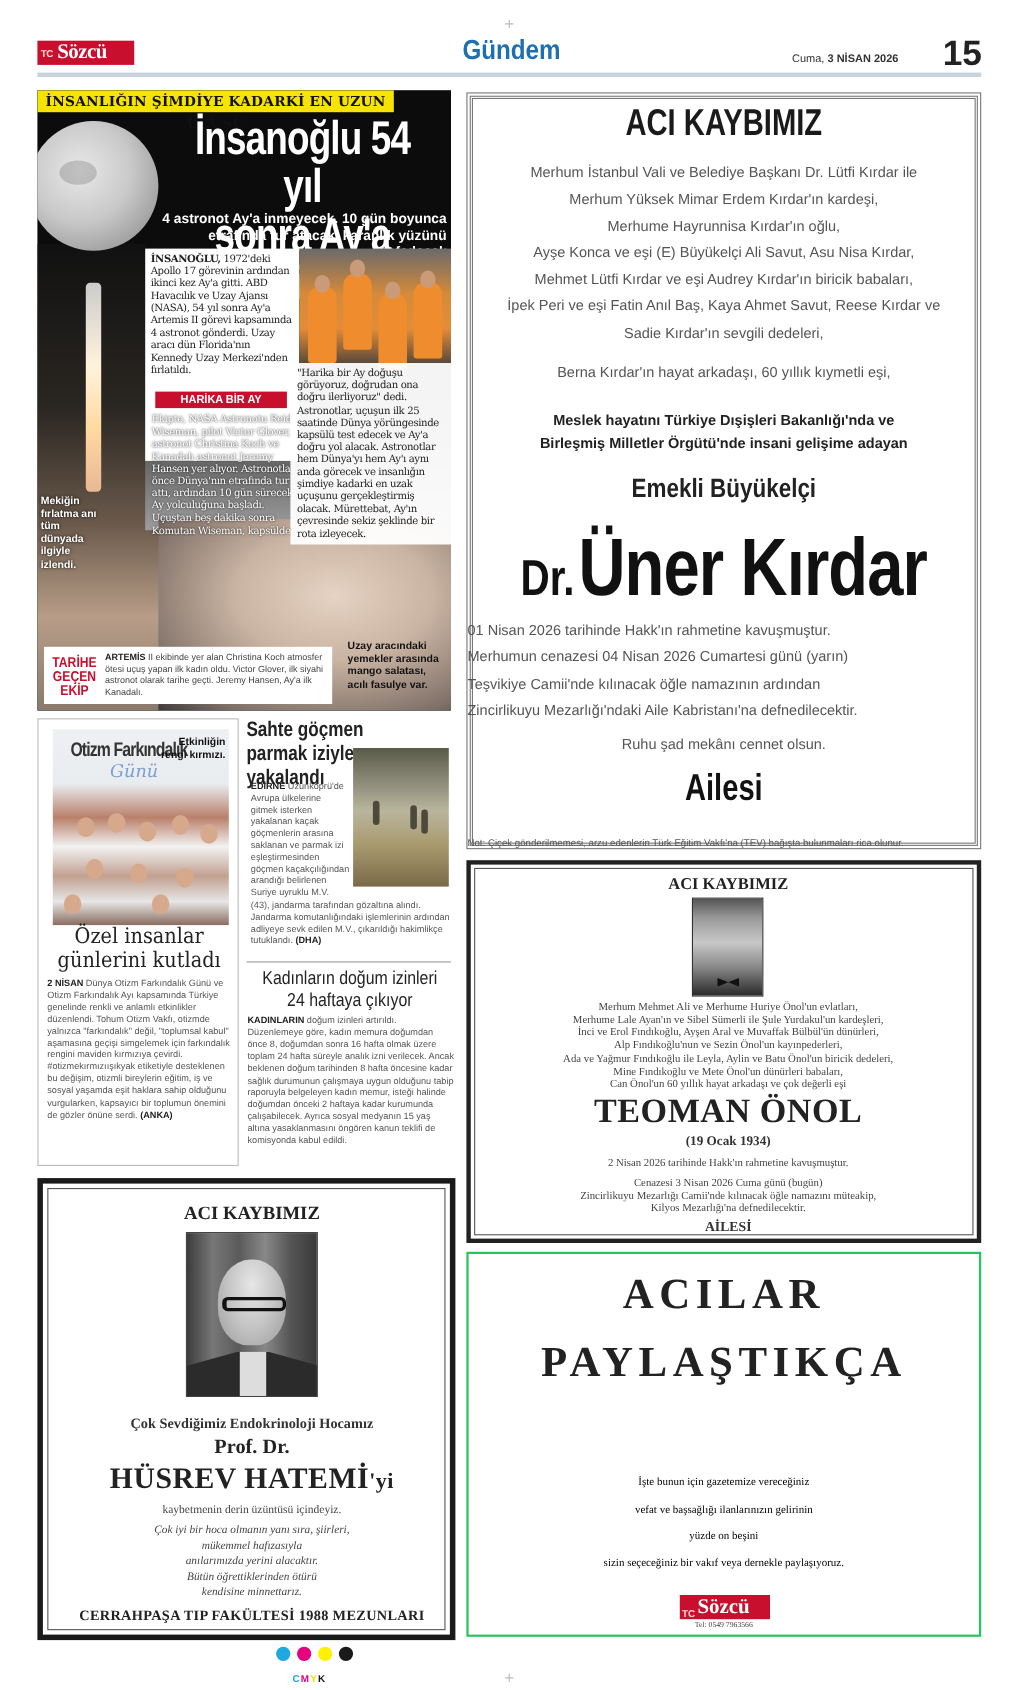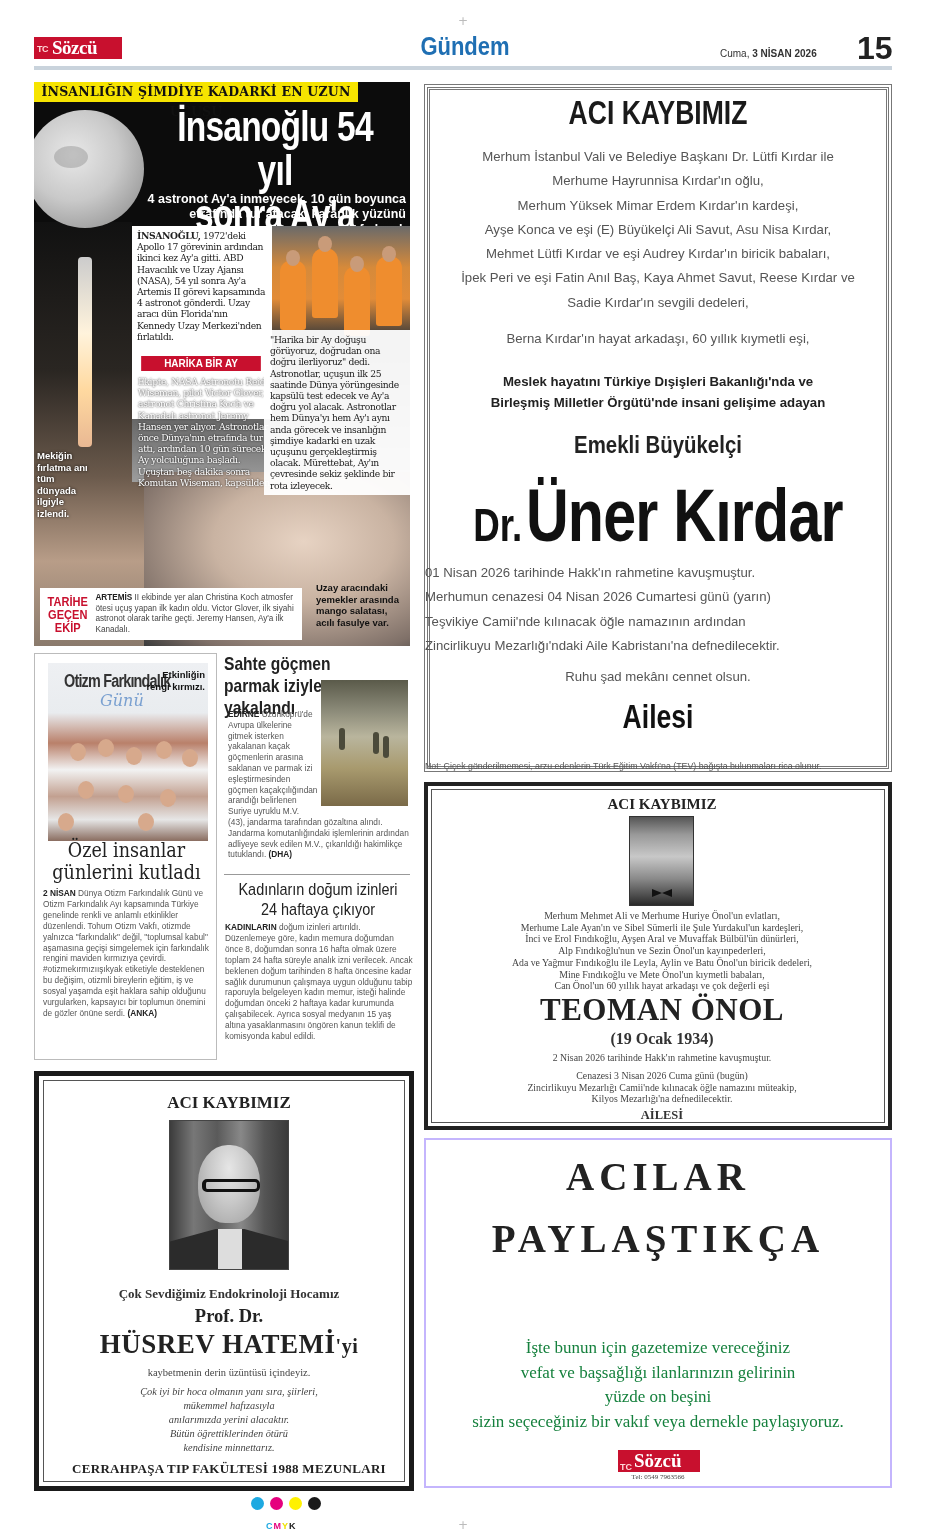--- a/index.html
+++ b/index.html
@@ -74,43 +74,43 @@
 .ak-ailesi{position:absolute;left:0;top:612px;width:466px;text-align:center;font-family:"Liberation Sans",sans-serif;font-weight:bold;font-size:34px;color:#111;transform:scaleX(0.78)}
 .ak-note{position:absolute;left:0;top:676px;width:466px;font-family:"Liberation Sans",sans-serif;font-size:8.8px;color:#555}
 
 .ad-onol{position:absolute;left:424px;top:782px;width:468px;height:348px;border:4px solid #222}
 .ad-onol .inner{position:absolute;left:3px;top:3px;right:3px;bottom:3px;border:1px solid #555}
 .on-title{position:absolute;left:0;top:6px;width:460px;text-align:center;font-family:"Liberation Serif",serif;font-weight:bold;font-size:15px;color:#222}
 .on-photo{position:absolute;left:197px;top:26px;width:65px;height:90px;background:linear-gradient(180deg,#555 0%,#999 20%,#c8c8c8 45%,#8a8a8a 70%,#2a2a2a 100%);border:1px solid #333}
 .on-photo .tie{position:absolute;left:22px;top:72px;width:20px;height:8px;background:#111;clip-path:polygon(0 0,50% 50%,100% 0,100% 100%,50% 50%,0 100%)}
 .on-lines{position:absolute;left:0;top:120px;width:460px;text-align:center;font-family:"Liberation Serif",serif;font-size:9.8px;line-height:11.7px;color:#444}
 .on-name{position:absolute;left:0;top:202px;width:460px;text-align:center;font-family:"Liberation Serif",serif;font-weight:bold;font-size:31px;color:#222;letter-spacing:0.5px}
-.on-birth{position:absolute;left:0;top:240px;width:460px;text-align:center;font-family:"Liberation Serif",serif;font-weight:bold;font-size:16px;color:#333}
+.on-birth{position:absolute;left:0;top:240px;width:460px;text-align:center;font-family:"Liberation Serif",serif;font-weight:bold;font-size:12px;color:#333}
 .on-death{position:absolute;left:0;top:262px;width:460px;text-align:center;font-family:"Liberation Serif",serif;font-size:9.8px;color:#444}
 .on-cenaze{position:absolute;left:0;top:280px;width:460px;text-align:center;font-family:"Liberation Serif",serif;font-size:9.8px;line-height:11.7px;color:#444}
 .on-ailesi{position:absolute;left:0;top:318px;width:460px;text-align:center;font-family:"Liberation Serif",serif;font-weight:bold;font-size:12.5px;color:#333}
 
 .ad-hatemi{position:absolute;left:34px;top:1071px;width:380px;height:420px;border:5px solid #1a1a1a}
 .ad-hatemi .inner{position:absolute;left:4px;top:4px;right:4px;bottom:4px;border:1px solid #555}
 .ht-title{position:absolute;left:0;top:12px;width:370px;text-align:center;font-family:"Liberation Serif",serif;font-weight:bold;font-size:17px;color:#222}
 .ht-photo{position:absolute;left:125px;top:39px;width:120px;height:150px;border:1px solid #444;background:linear-gradient(90deg,#3c3c3c 0%,#777 20%,#5a5a5a 40%,#888 60%,#555 80%,#3a3a3a 100%);overflow:hidden}
 .ht-photo .head{position:absolute;left:28px;top:24px;width:62px;height:78px;border-radius:48% 48% 44% 44%;background:radial-gradient(ellipse at 50% 30%,#e6e6e6 0%,#c8c8c8 45%,#9b9b9b 100%)}
 .ht-photo .glasses{position:absolute;left:32px;top:58px;width:58px;height:13px;border:3px solid #111;border-radius:5px;border-left-width:4px}
 .ht-photo .coat{position:absolute;left:0;top:108px;width:120px;height:42px;background:#2b2b2b;clip-path:polygon(0 100%,0 30%,38% 0,62% 0,100% 30%,100% 100%)}
 .ht-photo .shirt{position:absolute;left:48px;top:108px;width:24px;height:42px;background:#ddd}
 .ht-sub{position:absolute;left:0;top:205px;width:370px;text-align:center;font-family:"Liberation Serif",serif;font-weight:bold;font-size:13px;color:#333}
 .ht-prof{position:absolute;left:0;top:225px;width:370px;text-align:center;font-family:"Liberation Serif",serif;font-weight:bold;font-size:18.5px;color:#222}
 .ht-name{position:absolute;left:0;top:248px;width:370px;text-align:center;font-family:"Liberation Serif",serif;font-weight:bold;font-size:27px;color:#222;letter-spacing:0.5px}
 .ht-kayb{position:absolute;left:0;top:286px;width:370px;text-align:center;font-family:"Liberation Serif",serif;font-size:10.5px;color:#444}
 .ht-poem{position:absolute;left:0;top:304px;width:370px;text-align:center;font-family:"Liberation Serif",serif;font-style:italic;font-size:10.3px;line-height:14px;color:#444}
 .ht-sign{position:absolute;left:0;top:380px;width:370px;text-align:center;font-family:"Liberation Serif",serif;font-weight:bold;font-size:13px;color:#222;letter-spacing:0.3px}
 
-.ad-acilar{position:absolute;left:424px;top:1138px;width:468px;height:350px;border:2px solid #c4b5fd}
+.ad-acilar{position:absolute;left:424px;top:1138px;width:468px;height:350px;border:2px solid #22c55e}
 .ac-head{position:absolute;left:0;top:6px;width:464px;text-align:center;font-family:"Liberation Serif",serif;font-weight:bold;font-size:39px;line-height:62px;color:#222;letter-spacing:5px}
-.ac-body{position:absolute;left:0;top:196px;width:464px;text-align:center;font-family:"Liberation Serif",serif;font-size:17px;line-height:24.7px;color:#15803d}
+.ac-body{position:absolute;left:0;top:196px;width:464px;text-align:center;font-family:"Liberation Serif",serif;font-size:10px;line-height:24.7px;color:#000000}
 .ac-logo{position:absolute;left:192px;top:310px;width:82px;height:22px;background:#c8102e;color:#fff;font-family:"Liberation Serif",serif;font-weight:bold;font-size:19px;line-height:22px;padding-left:16px;text-align:left}
 .ac-logo .tc{position:absolute;left:2px;top:6px;font-size:9px;color:#ffd7d7;font-family:"Liberation Sans",sans-serif}
 .ac-tel{position:absolute;left:0;top:333px;width:464px;text-align:center;font-family:"Liberation Serif",serif;font-size:7px;color:#444}
 
 .cmyk{position:absolute;left:251px;top:1497px;display:flex;gap:6px}
 .cmyk span{width:13px;height:13px;border-radius:50%;display:block}
 .cmyk-lbl{position:absolute;left:266px;top:1521px;font-family:"Liberation Sans",sans-serif;font-weight:bold;font-size:9px;letter-spacing:1px}
 </style>
 </head>
 <body>
@@ -204,22 +204,22 @@
 
 <div class="dogum-title">Kadınların doğum izinleri 24 haftaya çıkıyor</div>
 <div class="dogum-body">
   <b>KADINLARIN</b><span> doğum izinleri artırıldı. Düzenlemeye göre, kadın memura doğumdan önce 8, doğumdan sonra 16 hafta olmak üzere toplam 24 hafta süreyle analık izni verilecek. Ancak beklenen doğum tarihinden 8 hafta öncesine kadar sağlık durumunun çalışmaya uygun olduğunu tabip raporuyla belgeleyen kadın memur, isteği halinde doğumdan önceki 2 haftaya kadar kurumunda çalışabilecek. Ayrıca sosyal medyanın 15 yaş altına yasaklanmasını öngören kanun teklifi de komisyonda kabul edildi.</span>
 </div>
 
 <div class="ad-kirdar">
   <div class="ak-title">ACI KAYBIMIZ</div>
   <div class="ak-lines">
     <div>Merhum İstanbul Vali ve Belediye Başkanı Dr. Lütfi Kırdar ile</div>
+    <div>Merhum Yüksek Mimar Erdem Kırdar'ın kardeşi,</div>
     <div>Merhume Hayrunnisa Kırdar'ın oğlu,</div>
-    <div>Merhum Yüksek Mimar Erdem Kırdar'ın kardeşi,</div>
     <div>Ayşe Konca ve eşi (E) Büyükelçi Ali Savut, Asu Nisa Kırdar,</div>
     <div>Mehmet Lütfi Kırdar ve eşi Audrey Kırdar'ın biricik babaları,</div>
     <div>İpek Peri ve eşi Fatin Anıl Baş, Kaya Ahmet Savut, Reese Kırdar ve</div>
     <div>Sadie Kırdar'ın sevgili dedeleri,</div>
   </div>
   <div class="ak-berna">Berna Kırdar'ın hayat arkadaşı, 60 yıllık kıymetli eşi,</div>
   <div class="ak-meslek">
     <div>Meslek hayatını Türkiye Dışişleri Bakanlığı'nda ve</div>
     <div>Birleşmiş Milletler Örgütü'nde insani gelişime adayan</div>
   </div>
@@ -244,21 +244,21 @@
     <div class="on-title">ACI KAYBIMIZ</div>
     <div class="on-photo">
         <div class="tie"></div>
       </div>
     <div class="on-lines">
       <div>Merhum Mehmet Ali ve Merhume Huriye Önol'un evlatları,</div>
       <div>Merhume Lale Ayan'ın ve Sibel Sümerli ile Şule Yurdakul'un kardeşleri,</div>
       <div>İnci ve Erol Fındıkoğlu, Ayşen Aral ve Muvaffak Bülbül'ün dünürleri,</div>
       <div>Alp Fındıkoğlu'nun ve Sezin Önol'un kayınpederleri,</div>
       <div>Ada ve Yağmur Fındıkoğlu ile Leyla, Aylin ve Batu Önol'un biricik dedeleri,</div>
-      <div>Mine Fındıkoğlu ve Mete Önol'un kıymetli babaları,</div>
+      <div>Mine Fındıkoğlu ve Mete Önol'un dünürleri babaları,</div>
       <div>Can Önol'un 60 yıllık hayat arkadaşı ve çok değerli eşi</div>
     </div>
     <div class="on-name">TEOMAN ÖNOL</div>
     <div class="on-birth">(19 Ocak 1934)</div>
     <div class="on-death">2 Nisan 2026 tarihinde Hakk'ın rahmetine kavuşmuştur.</div>
     <div class="on-cenaze">
       <div>Cenazesi 3 Nisan 2026 Cuma günü (bugün)</div>
       <div>Zincirlikuyu Mezarlığı Camii'nde kılınacak öğle namazını müteakip,</div>
       <div>Kilyos Mezarlığı'na defnedilecektir.</div>
     </div>

